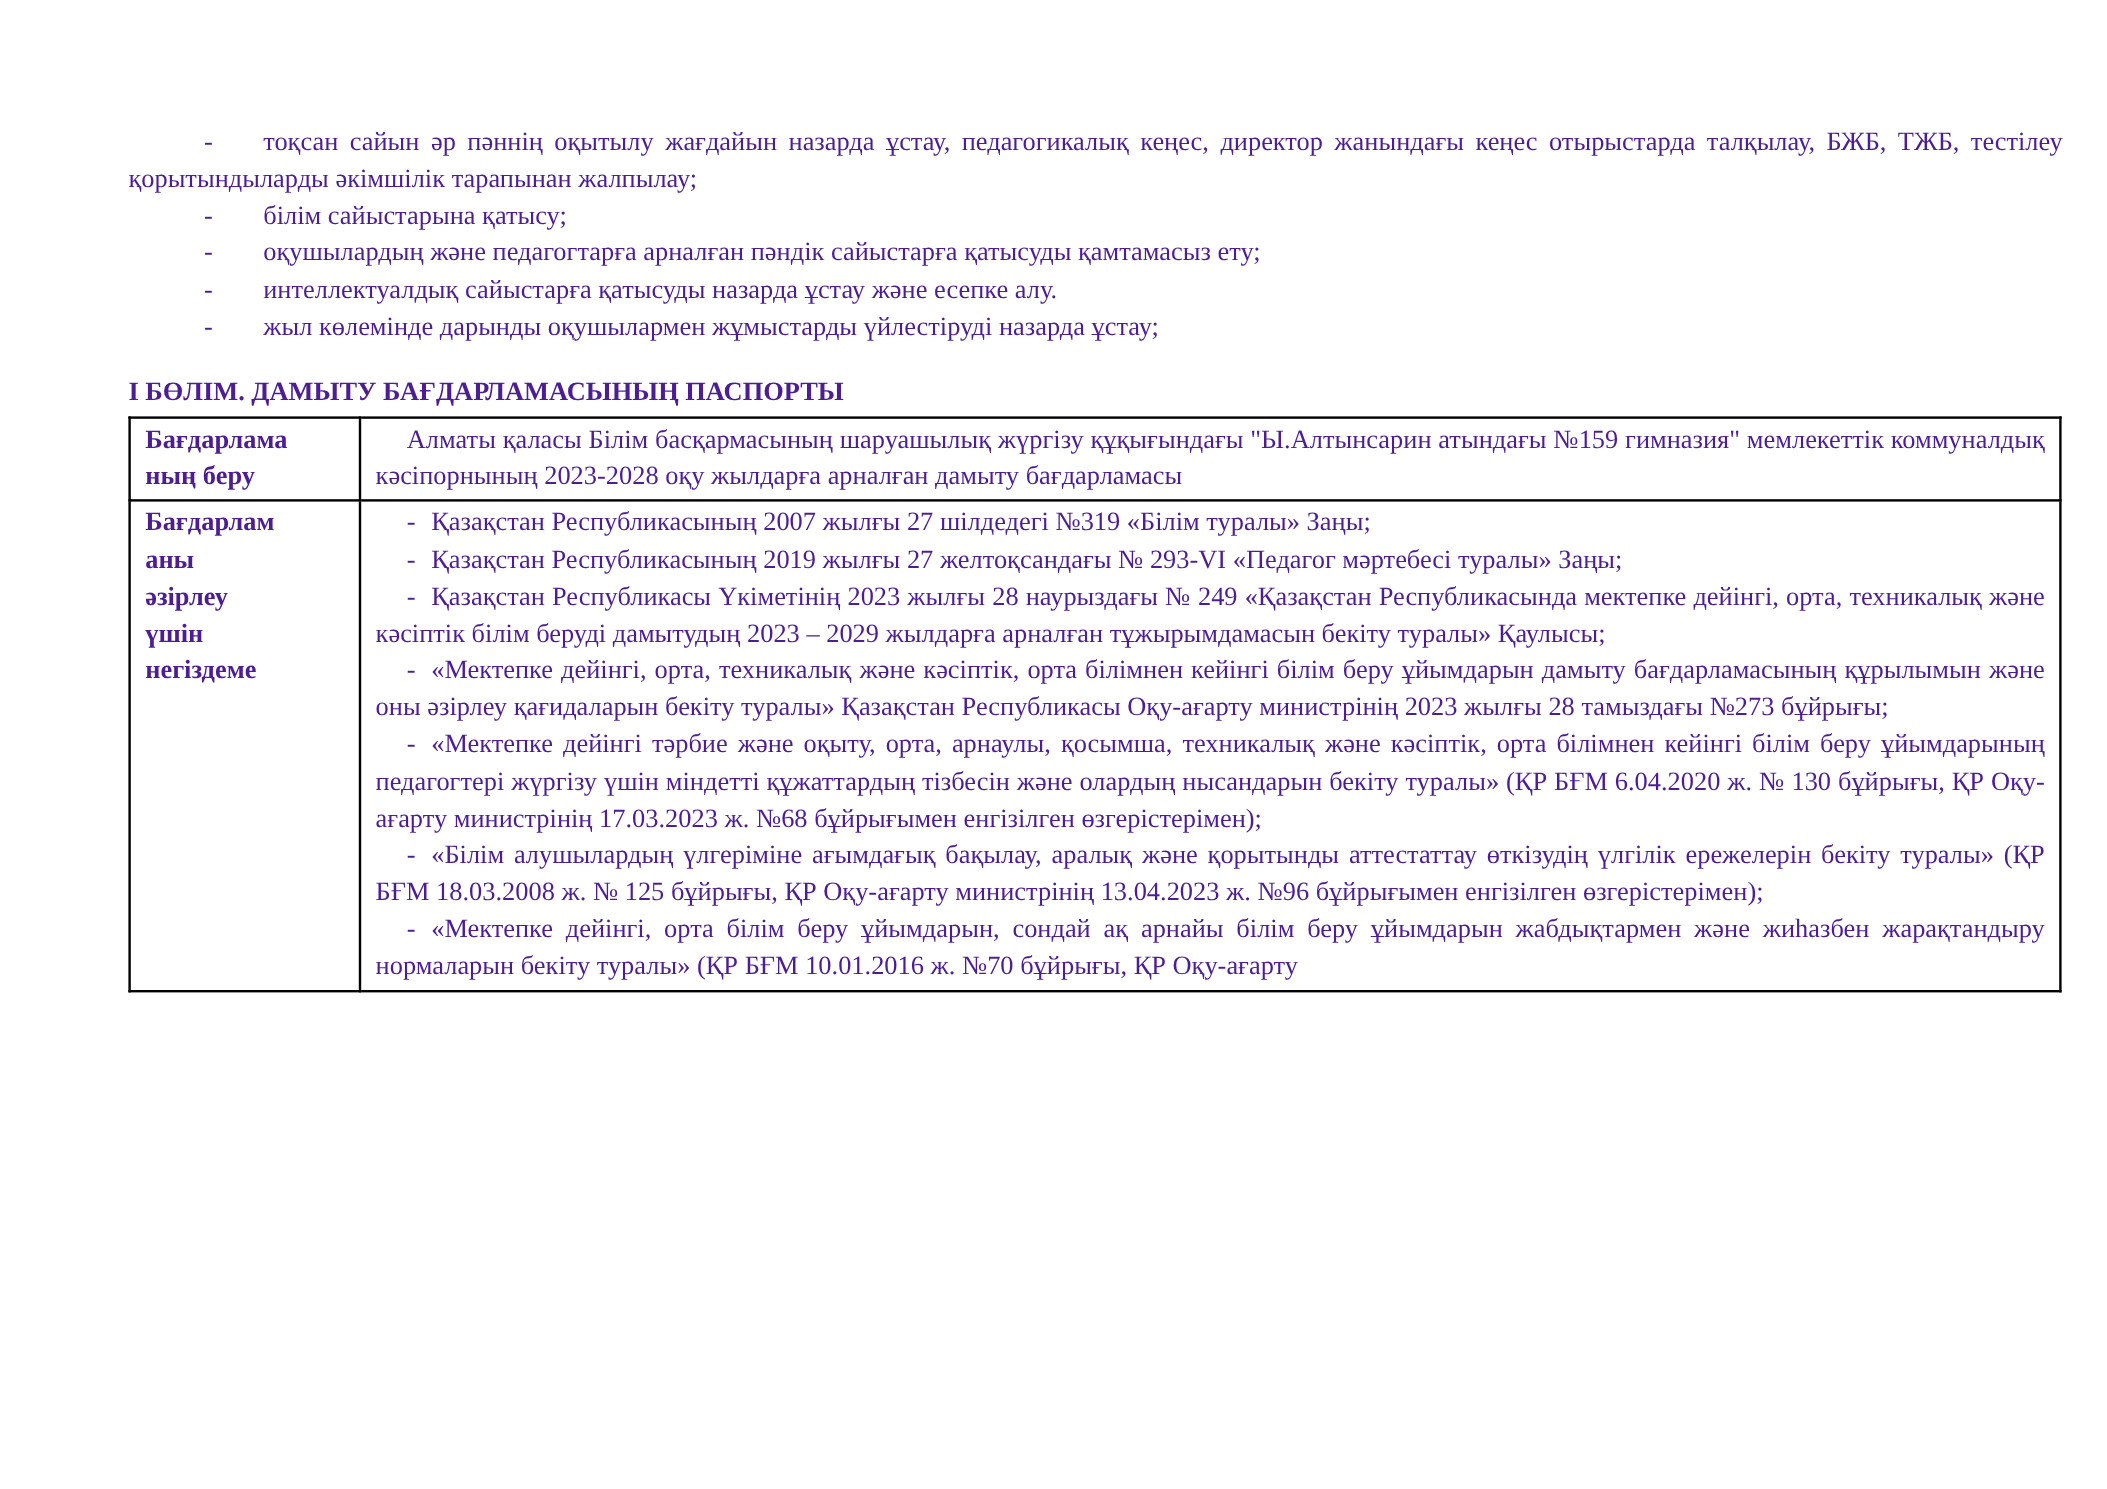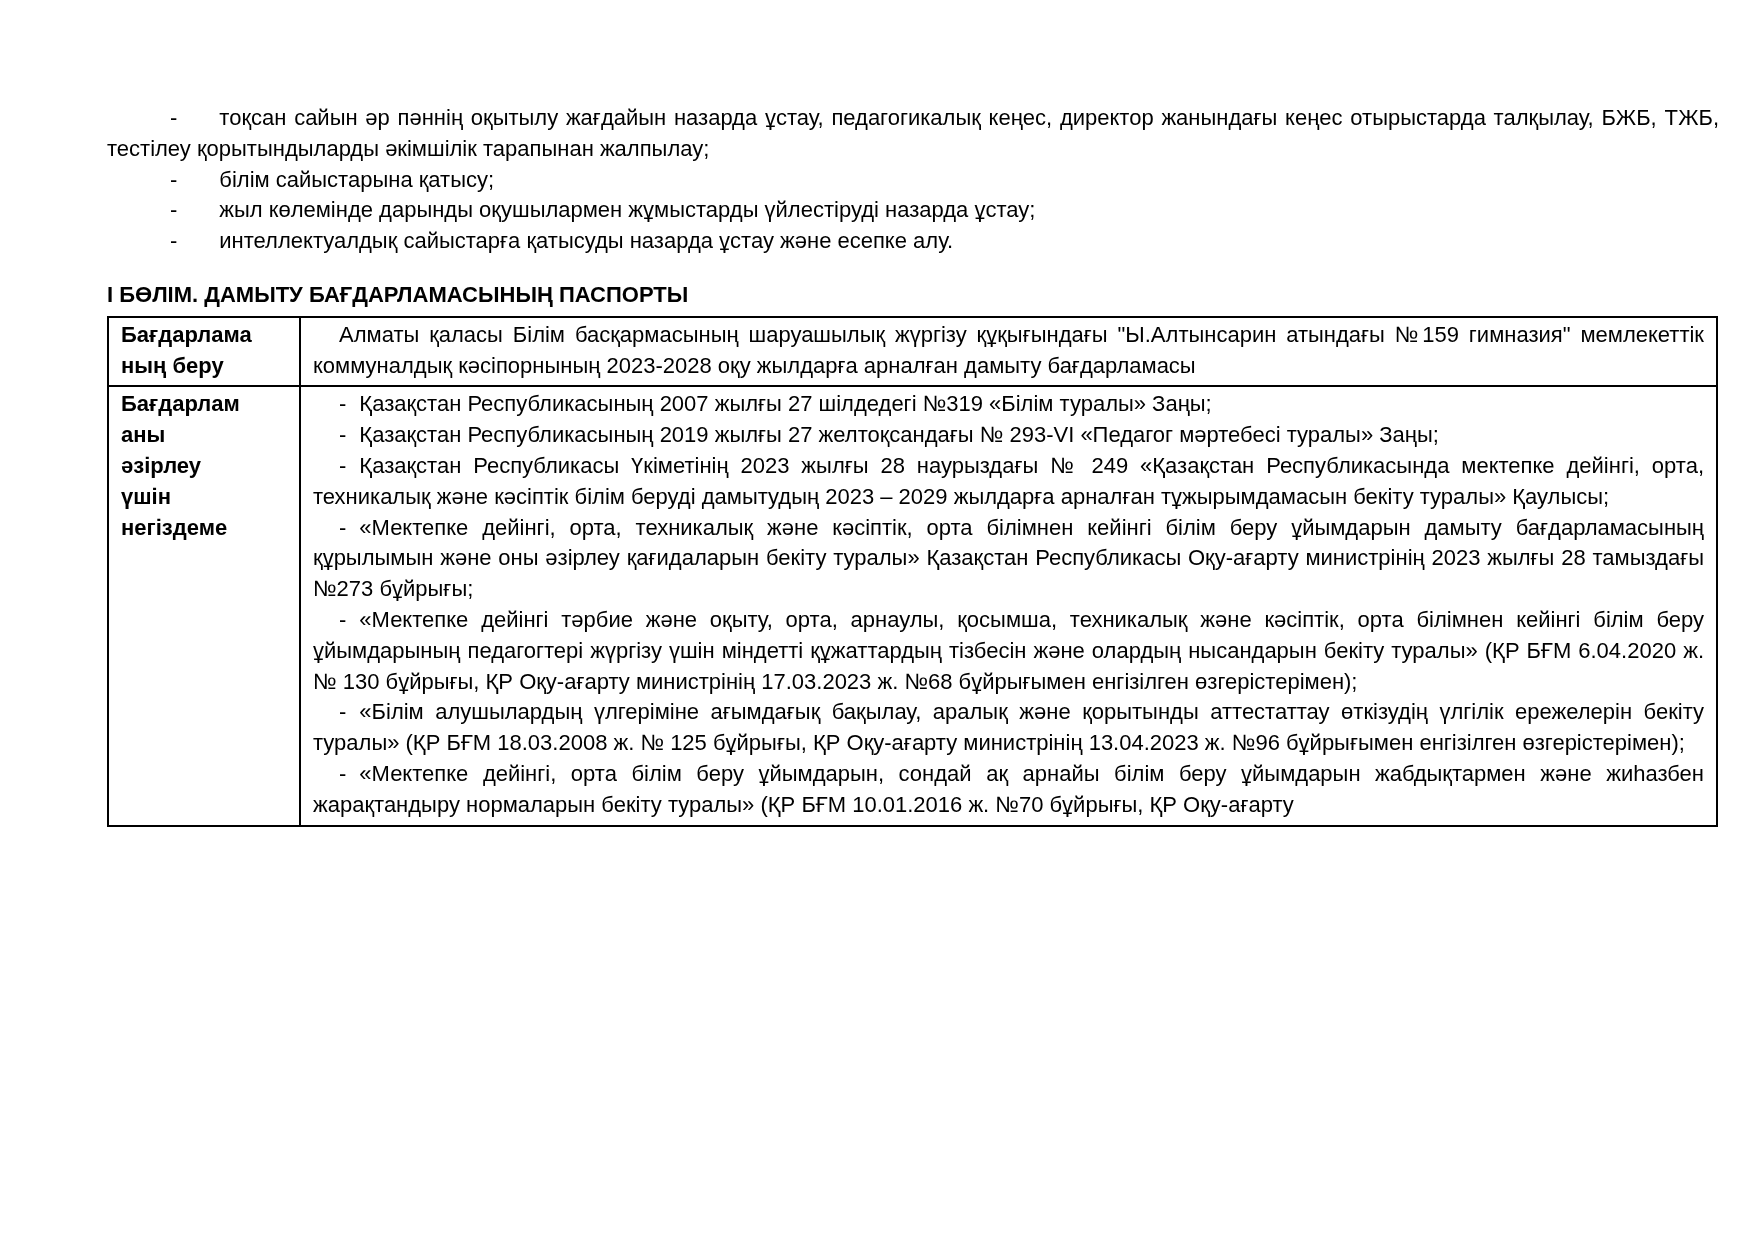--- a/index.html
+++ b/index.html
@@ -6,24 +6,24 @@
     margin: 0;
     padding: 0;
     background: #ffffff;
   }
   .page {
     position: relative;
     width: 1756px;
     height: 1241px;
     background: #ffffff;
     overflow: hidden;
-    font-family: Liberation Sans, sans-serif;
+    font-family: Liberation Serif, serif;
     font-size: 22px;
     line-height: 30.8px;
-    color: #000000;
+    color: #4c1d95;
   }
   .content {
     position: absolute;
     left: 107px;
     top: 103px;
     width: 1612px;
   }
   p.bullet {
     margin: 0;
     text-align: justify;
@@ -66,22 +66,23 @@
   }
 </style>
 </head>
 <body>
 
 <div class="page">
   <div class="content">
 
     <p class="bullet"><span class="dash">-</span><span>тоқсан сайын әр пәннің оқытылу жағдайын назарда ұстау, педагогикалық кеңес, директор жанындағы кеңес отырыстарда талқылау, БЖБ, ТЖБ, тестілеу қорытындыларды әкімшілік тарапынан жалпылау;</span></p>
     <p class="bullet"><span class="dash">-</span><span>білім сайыстарына қатысу;</span></p>
+    <p class="bullet"><span class="dash">-</span><span>оқушылардың және педагогтарға арналған пәндік сайыстарға қатысуды қамтамасыз ету;</span></p>
+    <p class="bullet"><span class="dash">-</span><span>интеллектуалдық сайыстарға қатысуды назарда ұстау және есепке алу.</span></p>
     <p class="bullet"><span class="dash">-</span><span>жыл көлемінде дарынды оқушылармен жұмыстарды үйлестіруді назарда ұстау;</span></p>
-    <p class="bullet"><span class="dash">-</span><span>интеллектуалдық сайыстарға қатысуды назарда ұстау және есепке алу.</span></p>
 
     <h1 class="title">І БӨЛІМ. ДАМЫТУ БАҒДАРЛАМАСЫНЫҢ ПАСПОРТЫ</h1>
 
     <table class="passport">
       <tbody>
           <tr>
         <td class="label-cell">
           <div class="label-line">Бағдарлама</div>
           <div class="label-line">ның беру</div>
         </td>

